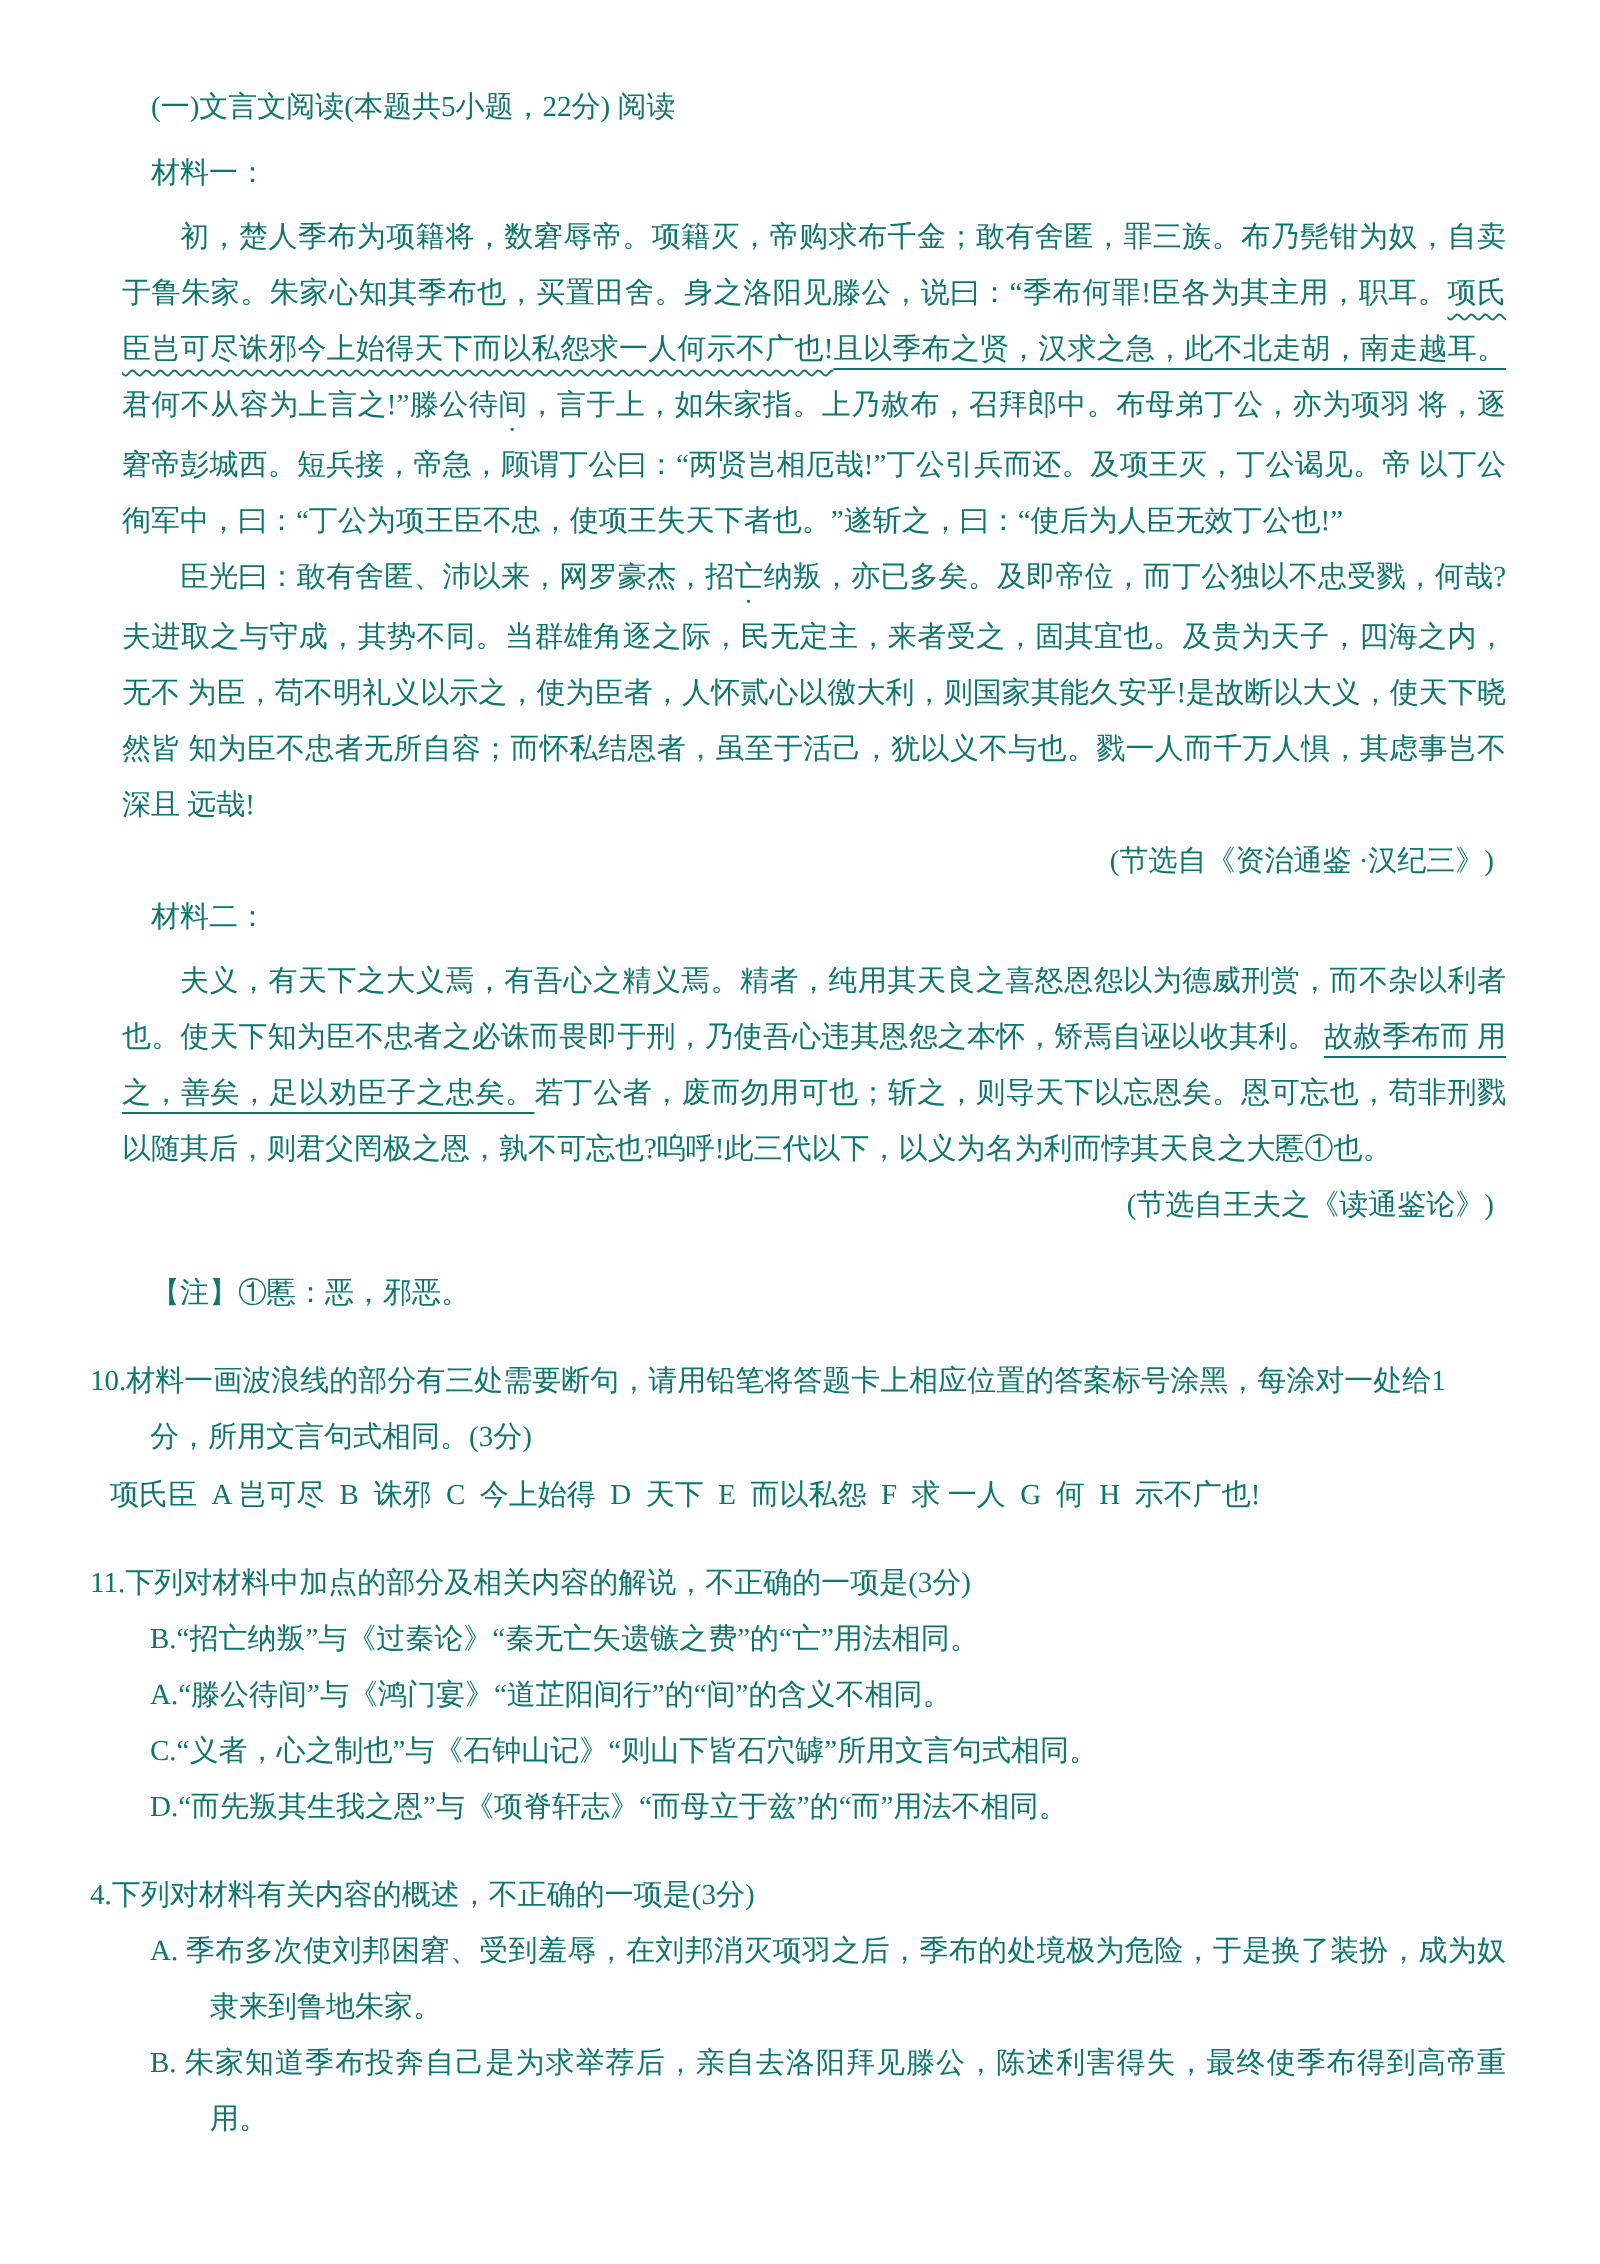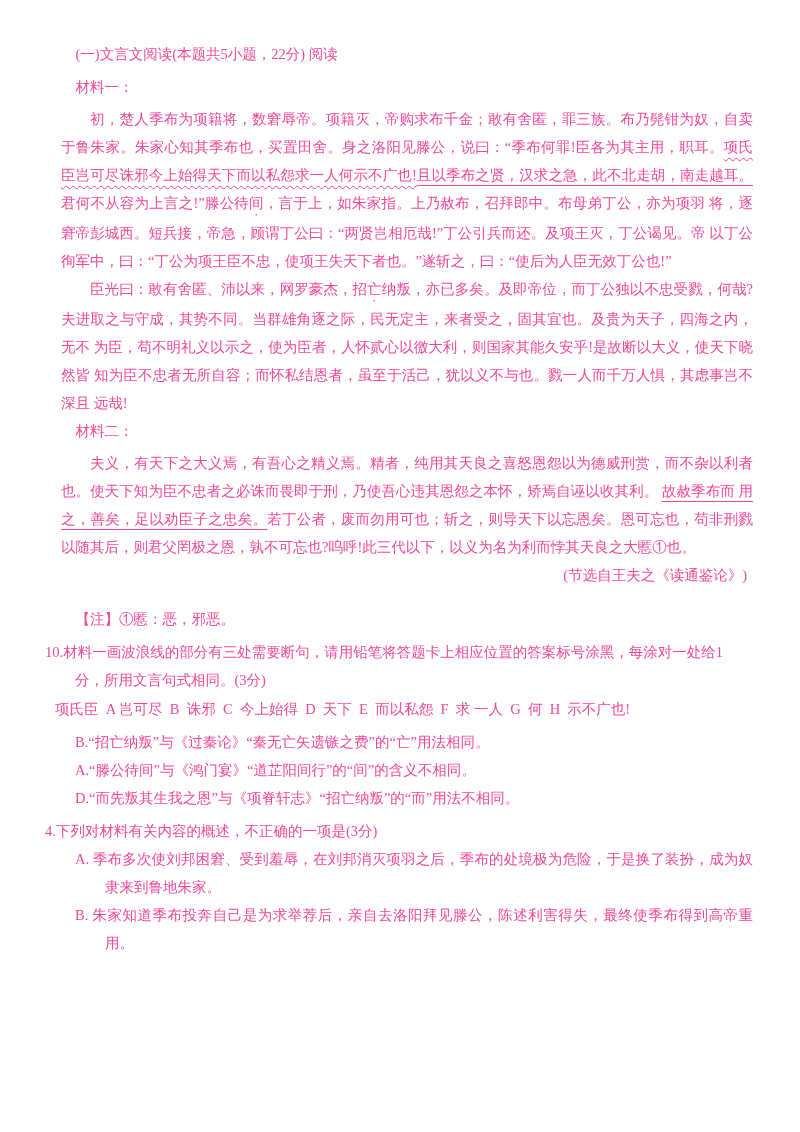--- a/index.html
+++ b/index.html
@@ -2,37 +2,37 @@
 <html><head>
 <meta charset="utf-8">
 <style>
   * { margin: 0; padding: 0; box-sizing: border-box; }
   html, body { background: #ffffff; }
   .page {
     width: 800px;
     height: 1132px;
     overflow: hidden;
     background: #ffffff;
-    color: #ec4899;
+    color: #0f766e;
     font-family: "Liberation Serif", "DejaVu Serif", serif;
     font-size: 14.5px;
     line-height: 28px;
     padding: 40px 47px 10px 45px;
   }
   .material { margin-left: 16px; }
   .hline { text-indent: 1em; margin-bottom: 5px; }
   .label { text-indent: 1em; margin-bottom: 4px; }
   .para {
     text-align: justify;
     white-space: pre-wrap;
     text-indent: 2em;
   }
   .source { text-align: right; padding-right: 6px; }
   .note { margin-left: 16px; text-indent: 1em; margin-top: 16px; }
-  .question { margin-top: 5px; }
+  .question { margin-top: 16px; }
   .q-line { text-align: justify; }
   .q-cont { margin-left: 30px; }
   .q10-opts { margin-left: 10px; white-space: pre-wrap; margin-top: 1px; }
   .opt { margin-left: 30px; }
   .hang { padding-left: 30px; text-indent: -30px; text-align: justify; }
   .wavy {
     text-decoration: underline;
     text-decoration-style: wavy;
     text-decoration-thickness: 1px;
     text-underline-offset: 5px;
@@ -56,40 +56,43 @@
 <div class="page">
 
   <div class="material">
     <div class="hline">(一)文言文阅读(本题共5小题，22分) 阅读</div>
   </div>
 
   <div class="material">
     <div class="label">材料一：</div>
     <p class="para"><span>初，楚人季布为项籍将，数窘辱帝。项籍灭，帝购求布千金；敢有舍匿，罪三族。布乃髡钳为奴，自卖于鲁朱家。朱家心知其季布也，买置田舍。身之洛阳见滕公，说曰：“季布何罪!臣各为其主用，职耳。</span><span class="wavy">项氏臣岂可尽诛邪今上始得天下而以私怨求一人何示不广也!</span><span class="ul">且以季布之贤，汉求之急，此不北走胡，南走越耳。</span><span> 君何不从容为上言之!”滕公待</span><span class="dot">间</span><span>，言于上，如朱家指。上乃赦布，召拜郎中。布母弟丁公，亦为项羽 将，逐窘帝彭城西。短兵接，帝急，顾谓丁公曰：“两贤岂相厄哉!”丁公引兵而还。及项王灭，丁公谒见。帝 以丁公徇军中，曰：“丁公为项王臣不忠，使项王失天下者也。”遂斩之，曰：“使后为人臣无效丁公也!”</span></p>
     <p class="para"><span>臣光曰：敢有舍匿、沛以来，网罗豪杰，招</span><span class="dot">亡</span><span>纳叛，亦已多矣。及即帝位，而丁公独以不忠受戮，何哉?夫进取之与守成，其势不同。当群雄角逐之际，民无定主，来者受之，固其宜也。及贵为天子，四海之内，无不 为臣，苟不明礼义以示之，使为臣者，人怀贰心以徼大利，则国家其能久安乎!是故断以大义，使天下晓然皆 知为臣不忠者无所自容；而怀私结恩者，虽至于活己，犹以义不与也。戮一人而千万人惧，其虑事岂不深且 远哉!</span></p>
+    <div class="source">(节选自《资治通鉴 ·汉纪三》)</div>
   </div>
 
   <div class="material">
     <div class="label">材料二：</div>
     <p class="para"><span>夫义，有天下之大义焉，有吾心之精义焉。精者，纯用其天良之喜怒恩怨以为德威刑赏，而不杂以利者也。使天下知为臣不忠者之必诛而畏即于刑，乃使吾心违其恩怨之本怀，矫焉自诬以收其利。 </span><span class="ul">故赦季布而 用之，善矣，足以劝臣子之忠矣。</span><span>若丁公者，废而勿用可也；斩之，则导天下以忘恩矣。恩可忘也，苟非刑戮 以随其后，则君父罔极之恩，孰不可忘也?呜呼!此三代以下，以义为名为利而悖其天良之大慝①也。</span></p>
     <div class="source">(节选自王夫之《读通鉴论》)</div>
   </div>
 
   <div class="note">【注】①慝：恶，邪恶。</div>
 
   <div class="question">
     <div class="q-line">10.材料一画波浪线的部分有三处需要断句，请用铅笔将答题卡上相应位置的答案标号涂黑，每涂对一处给1</div>
     <div class="q-line q-cont">分，所用文言句式相同。(3分)</div>
     <div class="q10-opts">项氏臣  A 岂可尽  B  诛邪  C  今上始得  D  天下  E  而以私怨  F  求 一人  G  何  H  示不广也!</div>
   </div>
 
   <div class="question">
+    <div class="q-line">11.下列对材料中加点的部分及相关内容的解说，不正确的一项是(3分)</div>
     <div class="opt">B.“招亡纳叛”与《过秦论》“秦无亡矢遗镞之费”的“亡”用法相同。</div>
     <div class="opt">A.“滕公待间”与《鸿门宴》“道芷阳间行”的“间”的含义不相同。</div>
-    <div class="opt">D.“而先叛其生我之恩”与《项脊轩志》“招亡纳叛”的“而”用法不相同。</div>
+    <div class="opt">C.“义者，心之制也”与《石钟山记》“则山下皆石穴罅”所用文言句式相同。</div>
+    <div class="opt">D.“而先叛其生我之恩”与《项脊轩志》“而母立于兹”的“而”用法不相同。</div>
   </div>
 
   <div class="question">
     <div class="q-line">4.下列对材料有关内容的概述，不正确的一项是(3分)</div>
     <div class="opt hang">A. 季布多次使刘邦困窘、受到羞辱，在刘邦消灭项羽之后，季布的处境极为危险，于是换了装扮，成为奴隶来到鲁地朱家。</div>
     <div class="opt hang">B. 朱家知道季布投奔自己是为求举荐后，亲自去洛阳拜见滕公，陈述利害得失，最终使季布得到高帝重用。</div>
   </div>
 
 </div>
 

